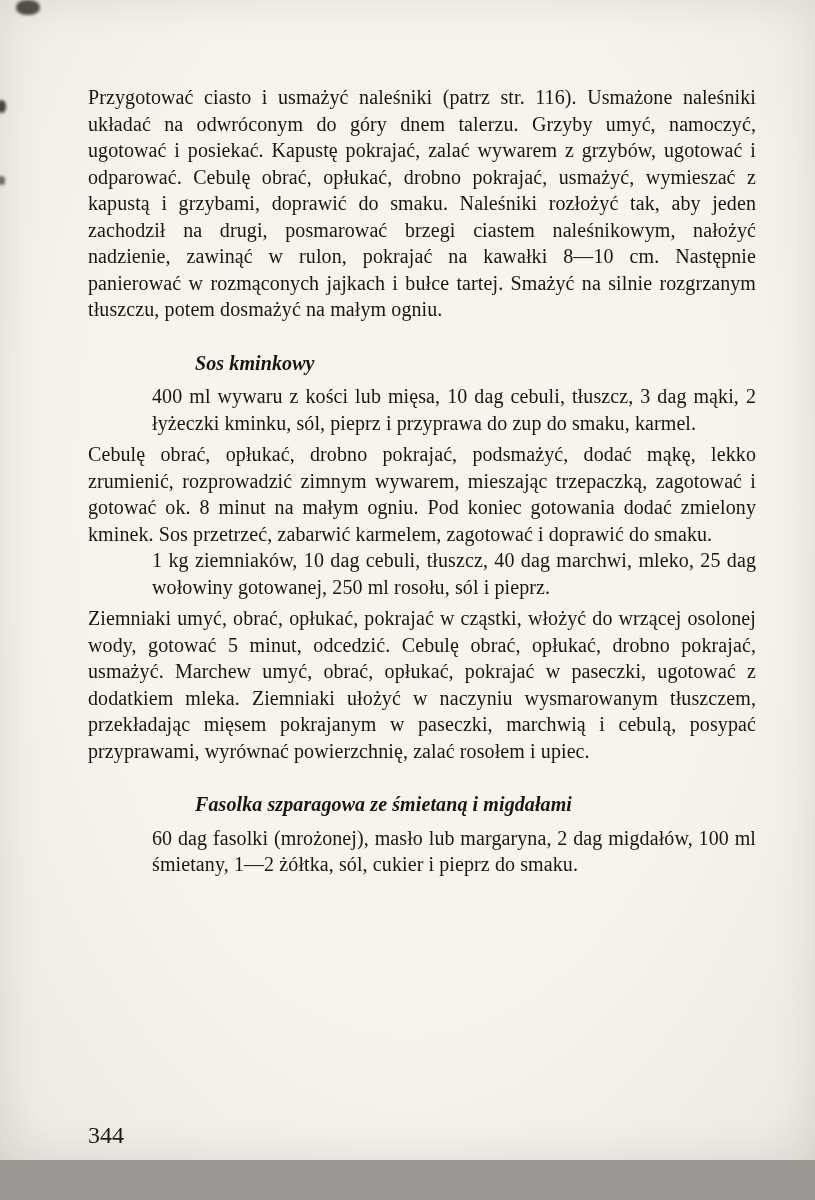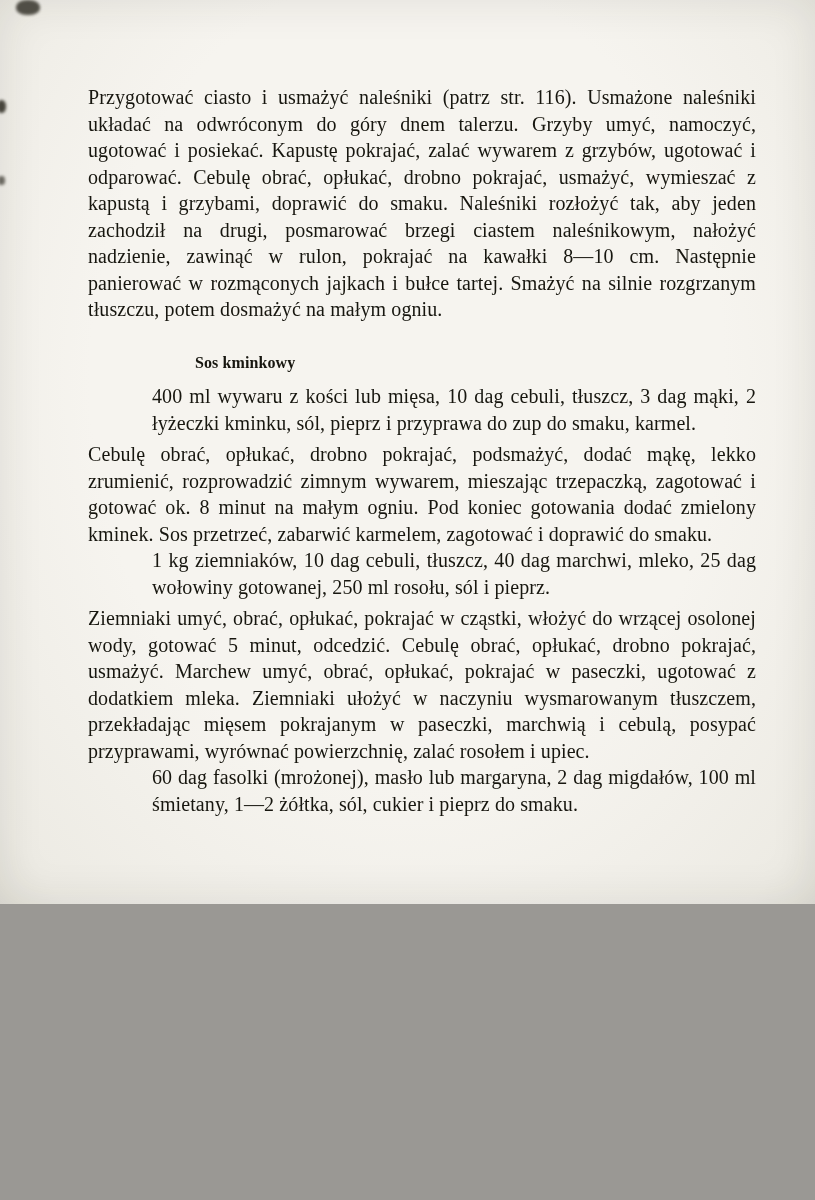--- a/index.html
+++ b/index.html
@@ -3,41 +3,42 @@
 <meta charset="utf-8">
 <style>
   html, body { margin: 0; padding: 0; }
   body {
     width: 815px; height: 1200px;
     background: #9a9894;
     font-family: "Liberation Serif", "DejaVu Serif", serif;
   }
   .page {
     position: relative;
-    width: 815px; height: 904px;
+    width: 815px; height: 1160px;
     overflow: hidden;
     background: radial-gradient(ellipse at 50% 42%, #f6f4ef 55%, #edebe4 92%, #e6e4dc 100%);
     box-shadow: inset 0 0 46px rgba(40,38,30,0.10);
     color: #17160f;
   }
   .text-column {
     position: absolute;
     left: 88px; top: 84px; width: 668px;
     font-size: 20px;
     line-height: 26.5px;
     text-align: justify;
     letter-spacing: 0.1px;
   }
   .para { margin: 0; }
   .recipe-section { margin: 0; }
   .recipe-title {
-    font-size: 16px;
+    font-size: 20px;
     font-weight: bold;
     text-align: left;
     margin: 27px 0 7px 107px;
+    font-style: italic;
   }
   .ingredients {
     margin: 0 0 5px 64px;
   }
   .page-number {
     position: absolute;
     left: 88px; top: 1122px;
     font-size: 24px;
     color: #1d1c14;
   }
@@ -88,20 +89,21 @@
       <p class="para ingredients">400 ml wywaru z kości lub mięsa, 10 dag cebuli, tłuszcz, 3 dag mąki, 2 łyżeczki kminku, sól, pieprz i przyprawa do zup do smaku, karmel.</p>
       <p class="para">Cebulę obrać, opłukać, drobno pokrajać, podsmażyć, dodać mąkę, lekko zrumienić, rozprowadzić zimnym wywarem, mieszając trzepaczką, zagotować i gotować ok. 8 minut na małym ogniu. Pod koniec gotowania dodać zmielony kminek. Sos przetrzeć, zabarwić karmelem, zagotować i doprawić do smaku.</p>
     </section>
 
     <section class="recipe-section">
       <p class="para ingredients">1 kg ziemniaków, 10 dag cebuli, tłuszcz, 40 dag marchwi, mleko, 25 dag wołowiny gotowanej, 250 ml rosołu, sól i pieprz.</p>
       <p class="para">Ziemniaki umyć, obrać, opłukać, pokrajać w cząstki, włożyć do wrzącej osolonej wody, gotować 5 minut, odcedzić. Cebulę obrać, opłukać, drobno pokrajać, usmażyć. Marchew umyć, obrać, opłukać, pokrajać w paseczki, ugotować z dodatkiem mleka. Ziemniaki ułożyć w naczyniu wysmarowanym tłuszczem, przekładając mięsem pokrajanym w paseczki, marchwią i cebulą, posypać przyprawami, wyrównać powierzchnię, zalać rosołem i upiec.</p>
     </section>
 
     <section class="recipe-section">
+      <h3 class="recipe-title">Fasolka szparagowa ze śmietaną i migdałami</h3>
       <p class="para ingredients">60 dag fasolki (mrożonej), masło lub margaryna, 2 dag migdałów, 100 ml śmietany, 1—2 żółtka, sól, cukier i pieprz do smaku.</p>
     </section>
 
   </div>
 
 
   <div class="page-number">344</div>
 
 </div>
 

